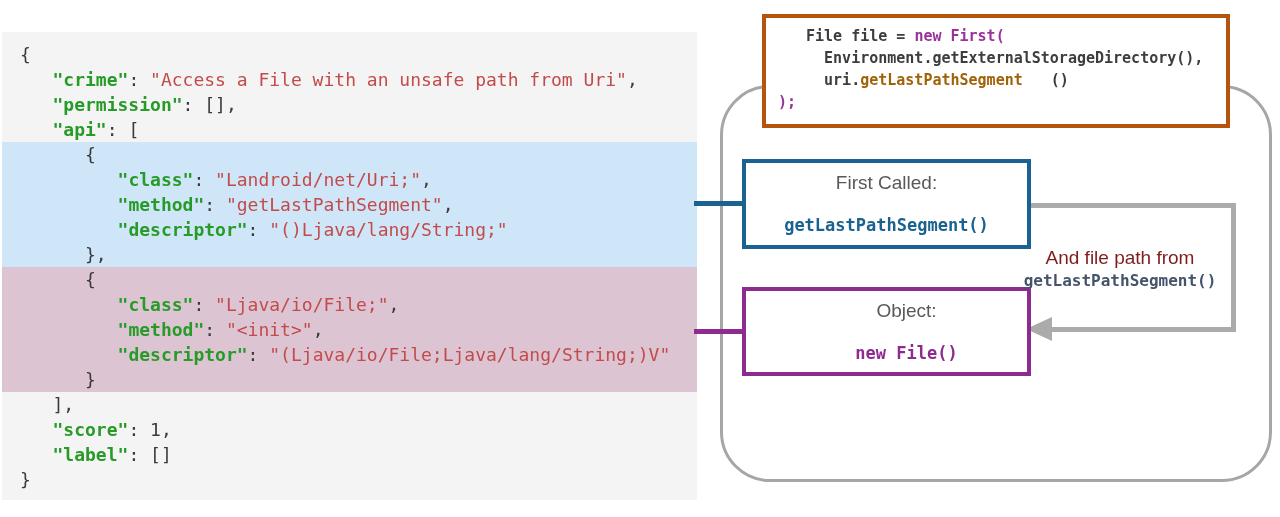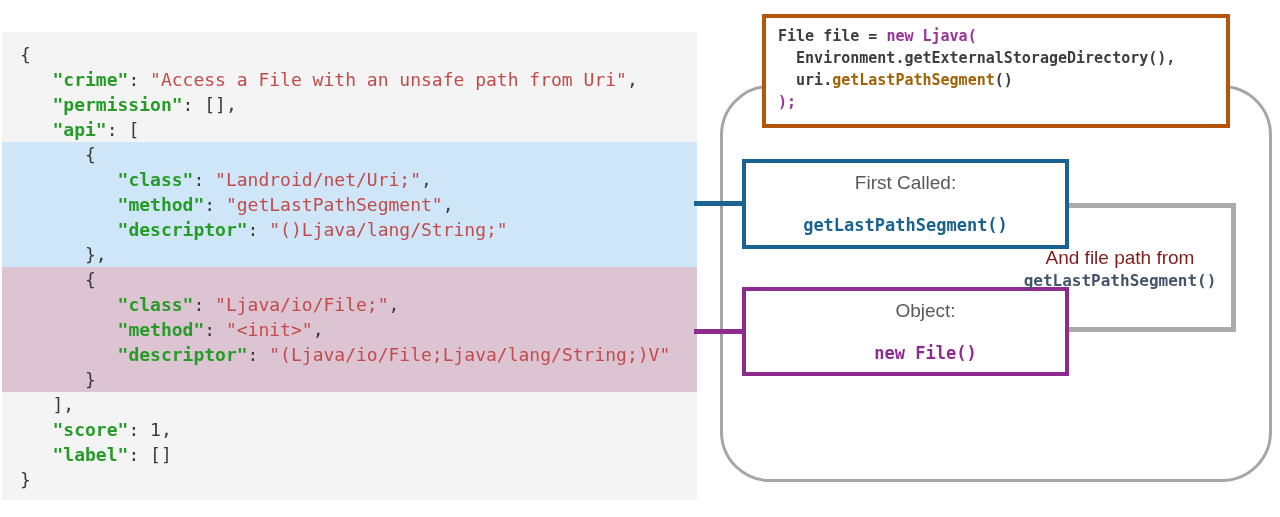--- a/index.html
+++ b/index.html
@@ -24,26 +24,26 @@
 
   
   .flow-container{position:absolute;left:720px;top:85px;width:552px;height:397px;
                   box-sizing:border-box;border:3px solid #a6a6a6;border-radius:50px;z-index:1;}
 
   
   .code-box{position:absolute;left:762px;top:14px;width:468px;height:114px;box-sizing:border-box;
             background:#ffffff;border:4px solid #b5550d;z-index:2;padding:7px 0 0 12px;
             font-family:"DejaVu Sans Mono",monospace;font-size:15px;line-height:22px;font-weight:bold;}
   .code-box .cline{white-space:pre;}
-  .sg-code{color:#3d3d3d;}
+  .sg-code{color:#3d3d3d;margin-left:28px;}
   .sg-kw{color:#993399;}
   .sg-meth{color:#a16207;}
 
   
-  .flow-box{position:absolute;width:327px;box-sizing:border-box;background:#ffffff;z-index:2;
+  .flow-box{position:absolute;width:289px;box-sizing:border-box;background:#ffffff;z-index:2;
             display:flex;flex-direction:column;align-items:center;justify-content:center;gap:16px;}
   .fc-box{left:742px;top:159px;height:90px;border:4px solid #1a628f;}
   .obj-box{left:742px;top:287px;height:89px;border:4px solid #8e2b8e;padding-left:40px;}
   .box-title{font-size:19px;color:#595959;line-height:26px;}
   .box-code{font-family:"DejaVu Sans Mono",monospace;font-weight:bold;font-size:17px;line-height:26px;}
   .fc-box .box-code{color:#1a628f;}
   .obj-box .box-code{color:#8e2b8e;}
 
   
   .gseg{position:absolute;background:#ababab;z-index:1;}
@@ -85,21 +85,21 @@
       <div class="cline"><span class="sg-pun">   </span><span class="sg-key">"label"</span><span class="sg-pun">: []</span></div>
       <div class="cline"><span class="sg-pun">}</span></div>
     </div>
 
   <div class="line-blue"></div>
   <div class="line-purple"></div>
 
   <div class="flow-container"></div>
 
   <div class="code-box">
-      <div class="cline"><span class="sg-code">File file = </span><span class="sg-kw">new Ljava(</span></div>
+      <div class="cline"><span class="sg-code">File file = </span><span class="sg-kw">new First(</span></div>
       <div class="cline"><span class="sg-code">  Environment.getExternalStorageDirectory(),</span></div>
       <div class="cline"><span class="sg-code">  uri.</span><span class="sg-meth">getLastPathSegment</span><span class="sg-code">()</span></div>
       <div class="cline"><span class="sg-kw">);</span></div>
     </div>
 
   <div class="gseg gseg-top"></div>
   <div class="gseg gseg-right"></div>
   <div class="gseg gseg-bottom"></div>
   <div class="g-arrowhead"></div>
 

